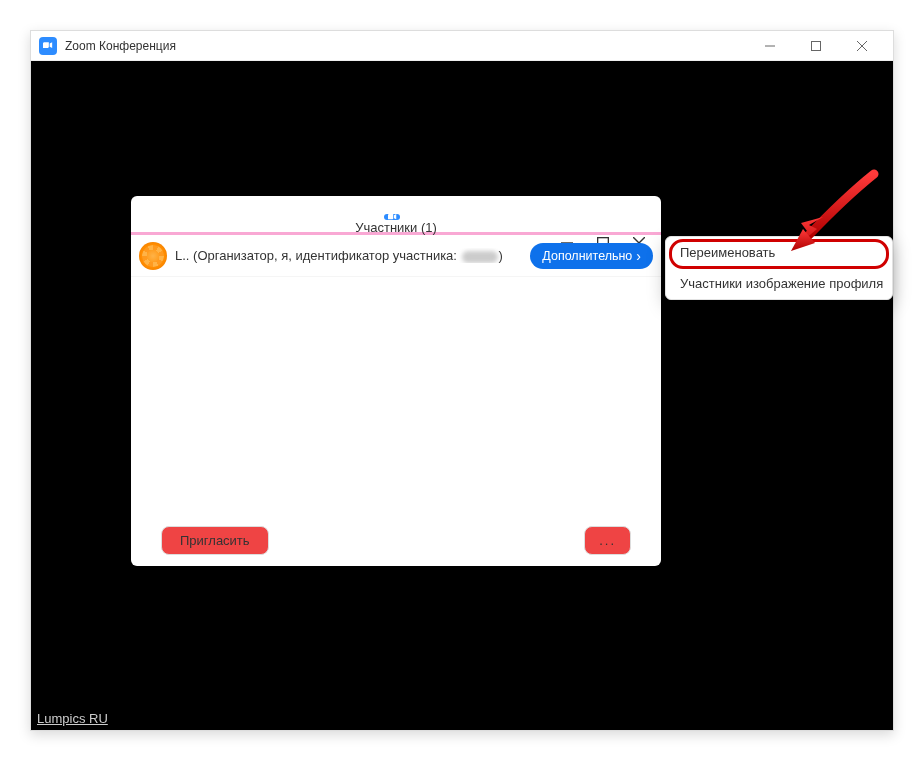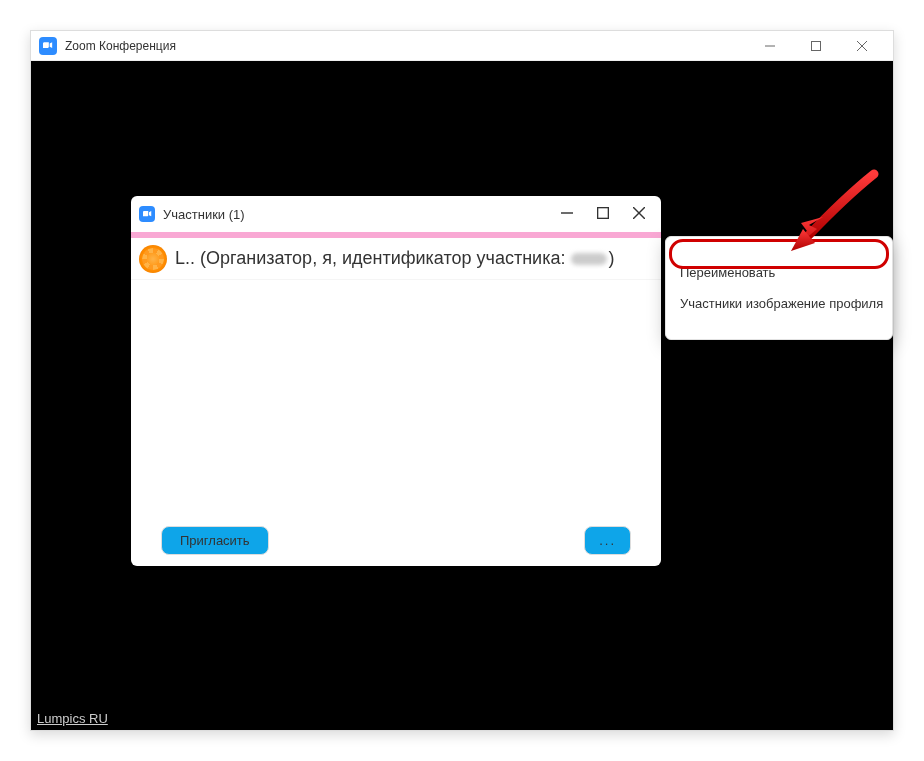--- a/index.html
+++ b/index.html
@@ -51,21 +51,22 @@
       width: 530px; height: 370px;
       background: #fff;
       border-radius: 6px;
       box-shadow: 0 6px 20px rgba(0,0,0,0.35);
       display: flex; flex-direction: column;
     }
     .participants-titlebar {
       height: 32px;
       display: flex; align-items: center;
       padding: 18px 8px;
-      border-bottom: 6px solid #f9a8d4;
+      border-bottom: 3px solid #f9a8d4;
+      flex-direction: column;
     }
     .participants-titlebar .zoom-logo {
       width: 16px; height: 16px;
       background: #2d8cff; border-radius: 4px;
       display: flex; align-items: center; justify-content: center;
       margin-right: 8px;
     }
     .participants-titlebar .zoom-logo svg { width: 9px; height: 6px; }
     .participants-titlebar .ptitle { font-size: 13px; color: #333; }
     .participants-titlebar .pwin-controls { margin-left: auto; display: flex; gap: 24px; padding-right: 8px; }
@@ -84,21 +85,21 @@
       margin-right: 8px;
       flex-shrink: 0;
     }
     .avatar::before {
       content:""; position:absolute; inset:3px;
       border-radius:50%;
       background:
         repeating-conic-gradient(#ff9a1f 0 30deg, #ffb347 30deg 60deg);
       mask: radial-gradient(circle, transparent 40%, black 41%);
     }
-    .participant-name { font-size: 18px; color: #333; white-space: nowrap; overflow: hidden; }
+    .participant-name { font-size: 13px; color: #333; white-space: nowrap; overflow: hidden; }
     .blurred-id {
       display: inline-block;
       width: 36px; height: 12px;
       background: #ccc;
       border-radius: 6px;
       filter: blur(2px);
       vertical-align: middle;
       margin: 0 1px;
     }
     .more-pill {
@@ -115,37 +116,37 @@
 
     .participants-body { flex: 1; }
 
     .participants-footer {
       height: 52px;
       display: flex; align-items: center; justify-content: space-between;
       padding: 0 30px;
     }
     .footer-btn {
       border: 1px solid #ddd;
-      background: #0ea5e9;
+      background: #ef4444;
       padding: 6px 18px;
       border-radius: 8px;
       font-size: 13px;
       color: #333;
     }
     .footer-btn.dots { padding: 6px 14px; letter-spacing: 2px; }
 
     .context-menu {
       position: absolute;
       left: 634px; top: 175px;
       width: 228px;
       background: #fff;
       border: 1px solid #e2e2e2;
       border-radius: 6px;
       box-shadow: 0 6px 18px rgba(0,0,0,0.25);
-      padding: 20px 0;
+      padding: 0 0;
     }
     .context-item {
       font-size: 13px;
       color: #333;
       padding: 8px 14px;
       white-space: nowrap;
     }
     .highlight-box {
       position: absolute;
       left: 638px; top: 178px;
@@ -223,20 +224,24 @@
                 <line x1="10" y1="0" x2="0" y2="10"></line>
               </svg></span>
         </div>
       </div>
 
       <div class="participant-row">
         <div class="avatar"></div>
         <span class="participant-name">
           <span>L.. (Организатор, я, идентификатор участника: </span><span class="blurred-id"></span><span>)</span>
         </span>
+        <div class="more-pill">
+          <span>Дополнительно</span>
+          <span class="chev">›</span>
+        </div>
       </div>
 
       <div class="participants-body"></div>
 
       <div class="participants-footer">
         <button class="footer-btn">Пригласить</button>
         <button class="footer-btn dots">...</button>
       </div>
     </div>
 

